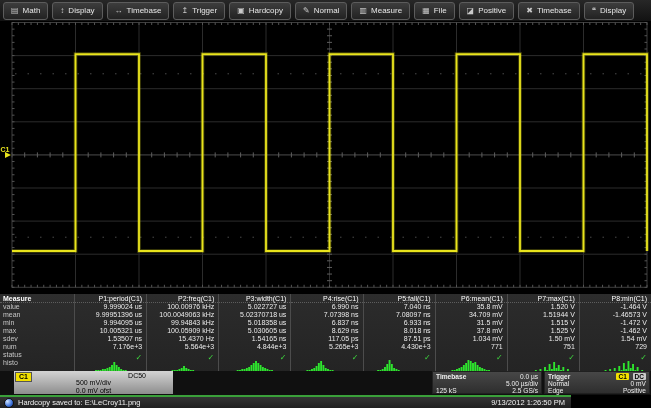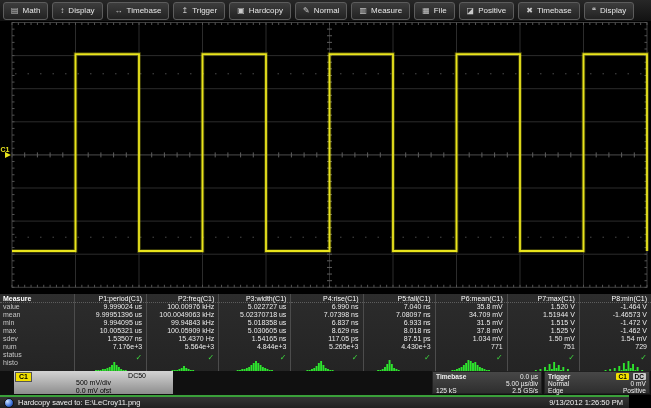--- a/index.html
+++ b/index.html
@@ -41,21 +41,21 @@
            border:1px solid #202020;color:#f0f0f0;font-size:6.6px;line-height:7px;
            box-sizing:border-box;padding:1px 3px;}
   .drow{display:flex;justify-content:space-between;align-items:center;height:7px;}
   .dbold{font-weight:bold;}
   #tbbox{left:432px;width:110px;}
   #trbox{left:544px;width:106px;}
   .minibadge{font-size:6.5px;font-weight:bold;padding:0 2px;line-height:7px;border-radius:1px;}
   .badge-c1{background:#f2e000;color:#000;}
   .badge-dc{background:#c9c9c9;color:#000;margin-left:2px;}
   
-  #statusbar{position:absolute;top:395px;left:0;width:629px;height:13px;
+  #statusbar{position:absolute;top:395px;left:0;width:571px;height:13px;
              border-top:2px solid #3aa03a;background:linear-gradient(#343434,#202020);
              display:flex;align-items:center;padding:0 4px;box-sizing:border-box;
              font-size:7.5px;color:#efefef;}
   #hardcopy-icon{width:8px;height:8px;border-radius:50%;
              background:radial-gradient(circle at 30% 30%,#cfe4ff,#3a6fd8 60%,#16264d);
              border:1px solid #111;margin-right:4px;flex:none;}
   #datetime{margin-left:auto;padding-right:2px;}
 </style>
 </head>
 <body>

